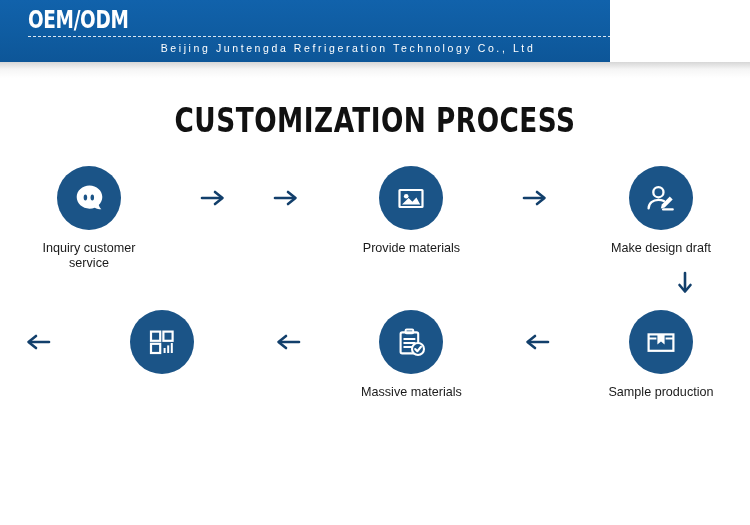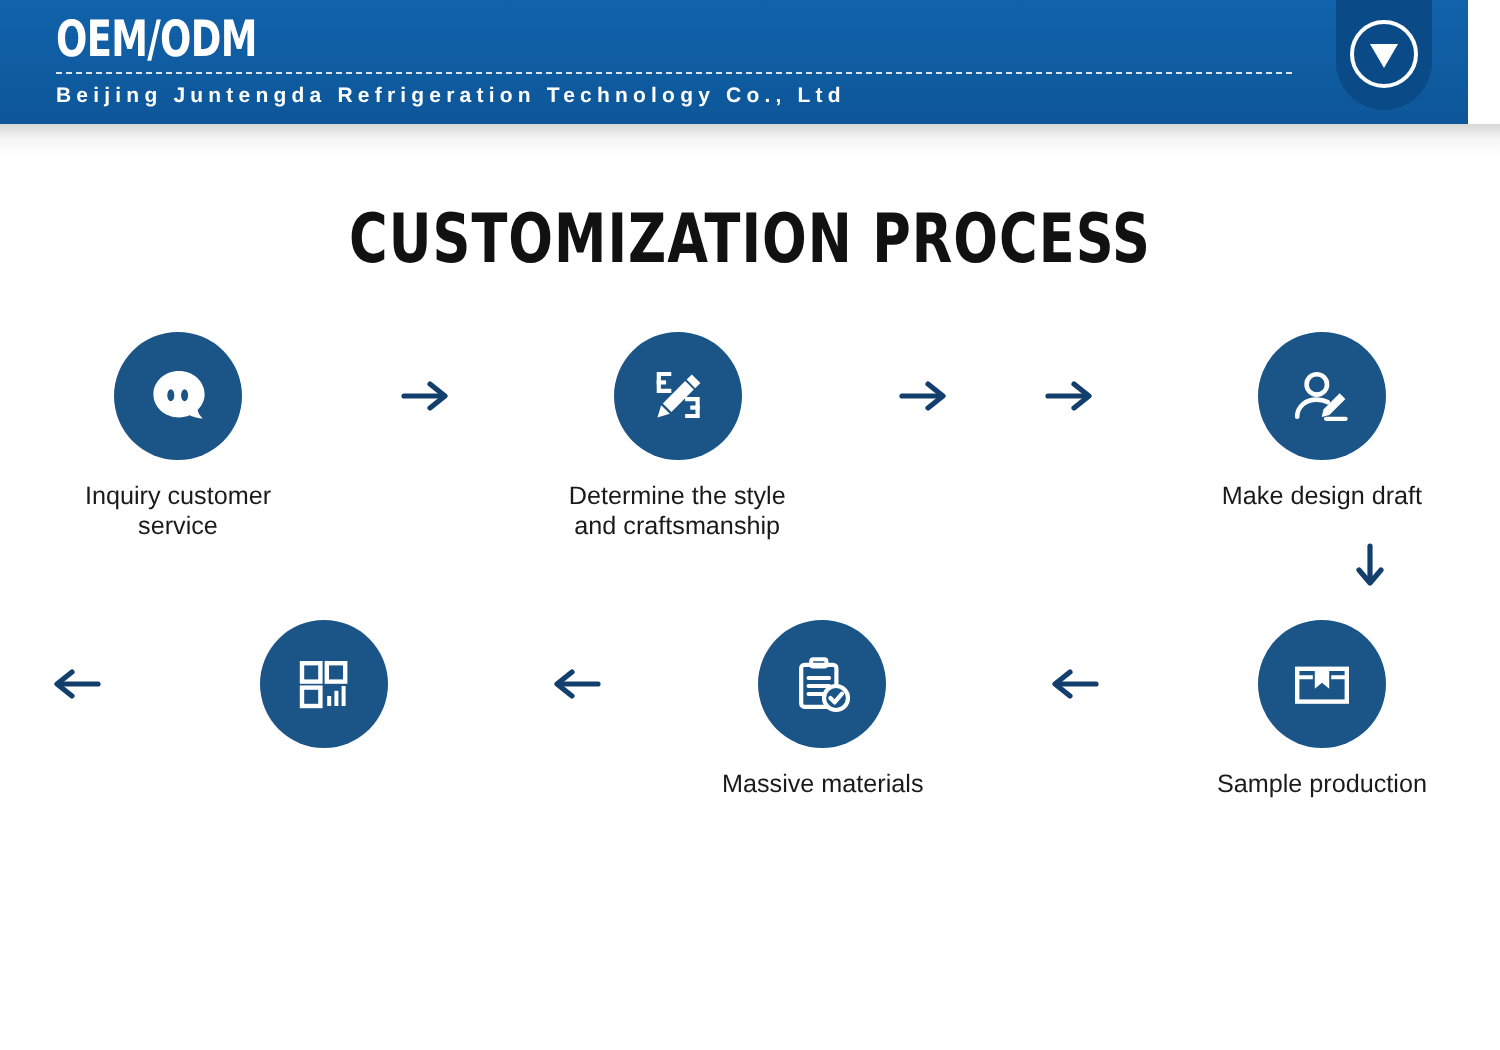--- a/index.html
+++ b/index.html
@@ -11,21 +11,21 @@
     height: 525px;
     background: #ffffff;
     font-family: "Liberation Sans", sans-serif;
     overflow: hidden;
     position: relative;
   }
 
   
   .header {
     position: relative;
-    width: 734px;
+    width: 610px;
     height: 62px;
     background: #1260a8;
     background: linear-gradient(180deg, #1162ab 0%, #0f5ca1 55%, #0d5698 100%);
     box-sizing: border-box;
     overflow: hidden;
   }
   .header-inner {
     padding: 6px 0 0 28px;
     width: 640px;
   }
@@ -43,24 +43,25 @@
   .brand-divider {
     margin-top: 3px;
     width: 618px;
     height: 0;
     border-top: 1px dashed rgba(255,255,255,0.85);
   }
   .brand-sub {
     margin-top: 5px;
     color: #ffffff;
     font-size: 10.5px;
-    font-weight: bold;
+    font-weight: normal;
     letter-spacing: 2.6px;
     white-space: nowrap;
     line-height: 13px;
+    text-align: center;
   }
 
   
   .logo-tab {
     position: absolute;
     top: 0;
     left: 668px;
     width: 48px;
     height: 55px;
     background: #0a4a87;
@@ -194,47 +195,38 @@
 service</div>
     </div>
 
     <div class="arrow">
       <svg width="28" height="20" viewBox="0 0 28 20">
         <path d="M2 10 H21" stroke="#123f6b" stroke-width="2.6" stroke-linecap="round" fill="none"></path>
         <path d="M15 4 L22.5 10 L15 16" stroke="#123f6b" stroke-width="2.6" stroke-linecap="round" stroke-linejoin="round" fill="none"></path>
       </svg>
     </div>
 
-    <div class="step">
-      <div class="step-circle">
-        <svg width="40" height="40" viewBox="0 0 40 40">
-          <g fill="#ffffff">
-            <path d="M26.9 9.2 l4.3 4.3 -2.6 2.6 -4.3-4.3z"></path>
-            <path d="M23.6 12.5 l4.3 4.3 -11.2 11.2 -4.3-4.3z"></path>
-            <path d="M11.6 24.6 l4.3 4.3 -6.2 1.9z"></path>
-          </g>
-          <g stroke="#ffffff" stroke-width="2.1" fill="none" stroke-linecap="square">
-            <path d="M15.6 9.0 H10.4 V17.4 H15.6"></path>
-            <path d="M13.0 13.2 H10.4"></path>
-            <path d="M24.6 21.6 H29.8 V30.0 H24.6"></path>
-            <path d="M27.2 25.8 H29.8"></path>
-          </g>
-        </svg>
-      </div>
-      <div class="step-label">Determine the style
-and craftsmanship</div>
-    </div>
 
     <div class="arrow">
       <svg width="28" height="20" viewBox="0 0 28 20">
         <path d="M2 10 H21" stroke="#123f6b" stroke-width="2.6" stroke-linecap="round" fill="none"></path>
         <path d="M15 4 L22.5 10 L15 16" stroke="#123f6b" stroke-width="2.6" stroke-linecap="round" stroke-linejoin="round" fill="none"></path>
       </svg>
     </div>
 
+    <div class="step">
+      <div class="step-circle">
+        <svg width="40" height="40" viewBox="0 0 40 40">
+          <rect x="8.5" y="12" width="23" height="17" rx="0.5" fill="none" stroke="#ffffff" stroke-width="2.2"></rect>
+          <circle cx="15.2" cy="18.2" r="2.3" fill="#ffffff"></circle>
+          <path d="M11 26.6 L17.6 20.0 L21.4 23.8 L25.4 19.4 L29.2 26.6 Z" fill="#ffffff"></path>
+        </svg>
+      </div>
+      <div class="step-label">Provide materials</div>
+    </div>
 
     <div class="arrow">
       <svg width="28" height="20" viewBox="0 0 28 20">
         <path d="M2 10 H21" stroke="#123f6b" stroke-width="2.6" stroke-linecap="round" fill="none"></path>
         <path d="M15 4 L22.5 10 L15 16" stroke="#123f6b" stroke-width="2.6" stroke-linecap="round" stroke-linejoin="round" fill="none"></path>
       </svg>
     </div>
 
     <div class="step">
       <div class="step-circle">

